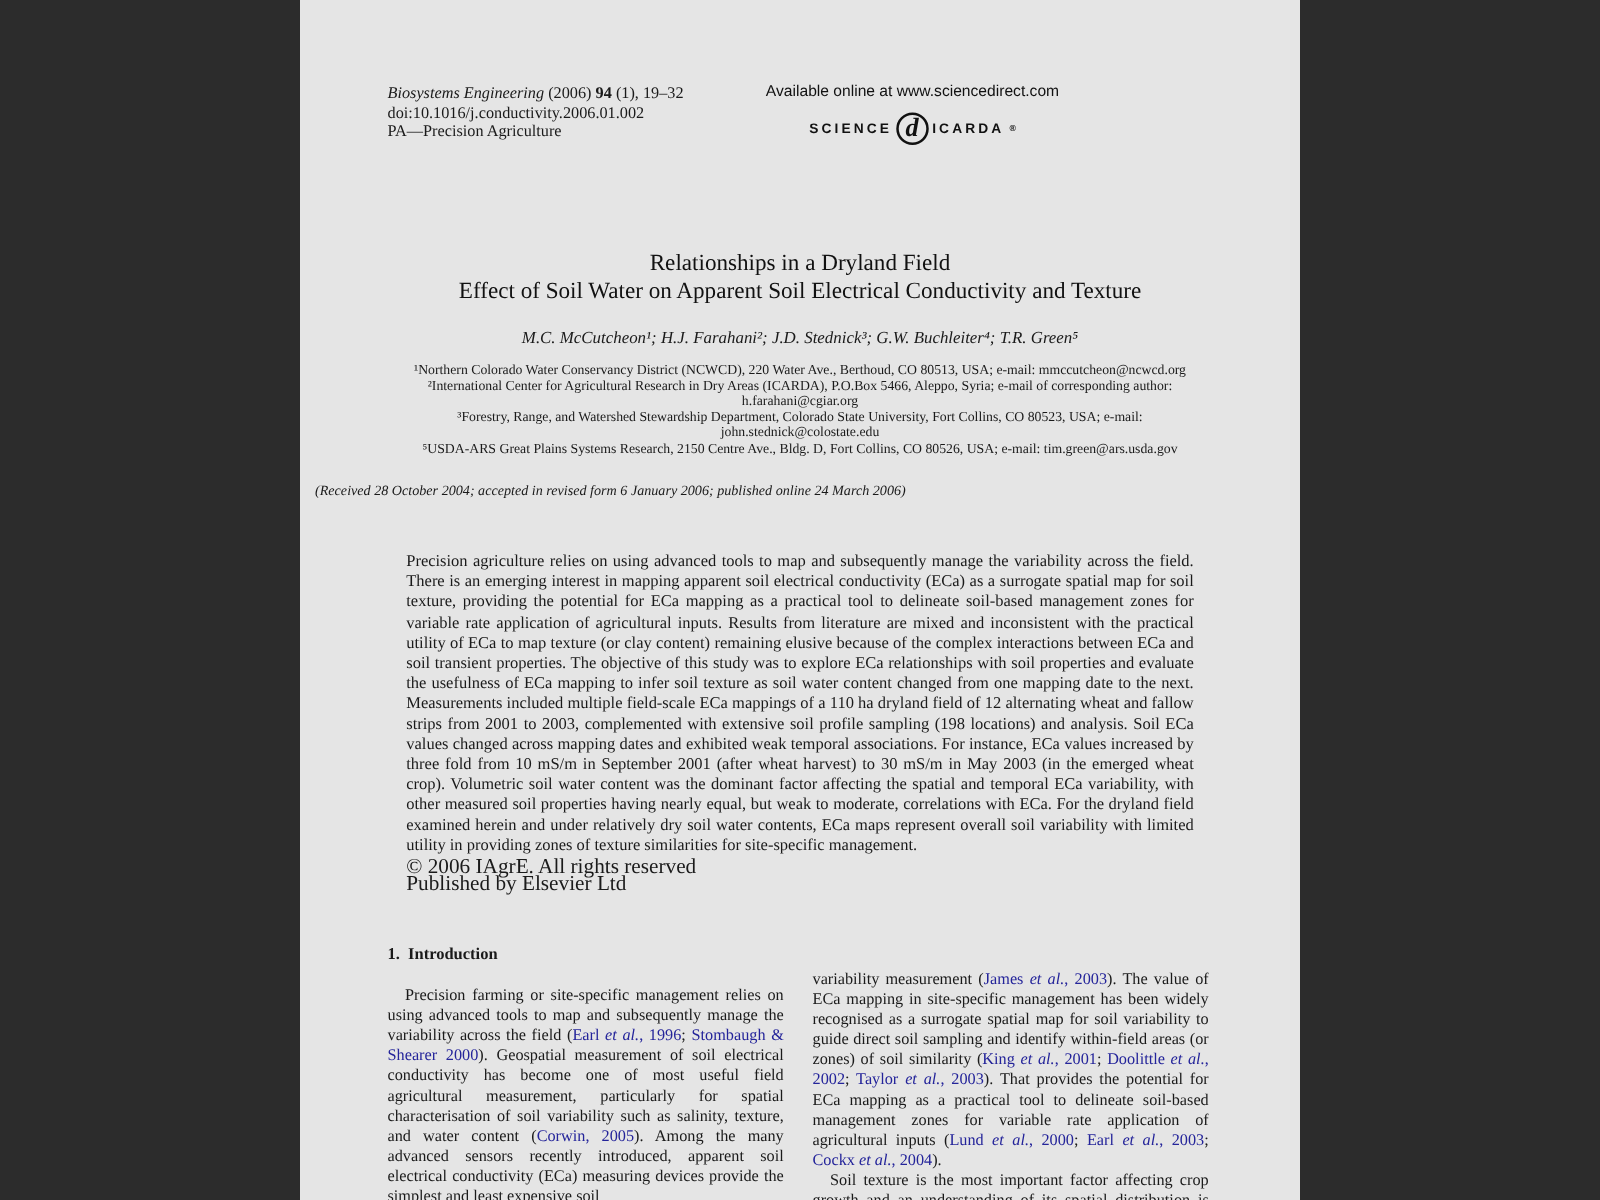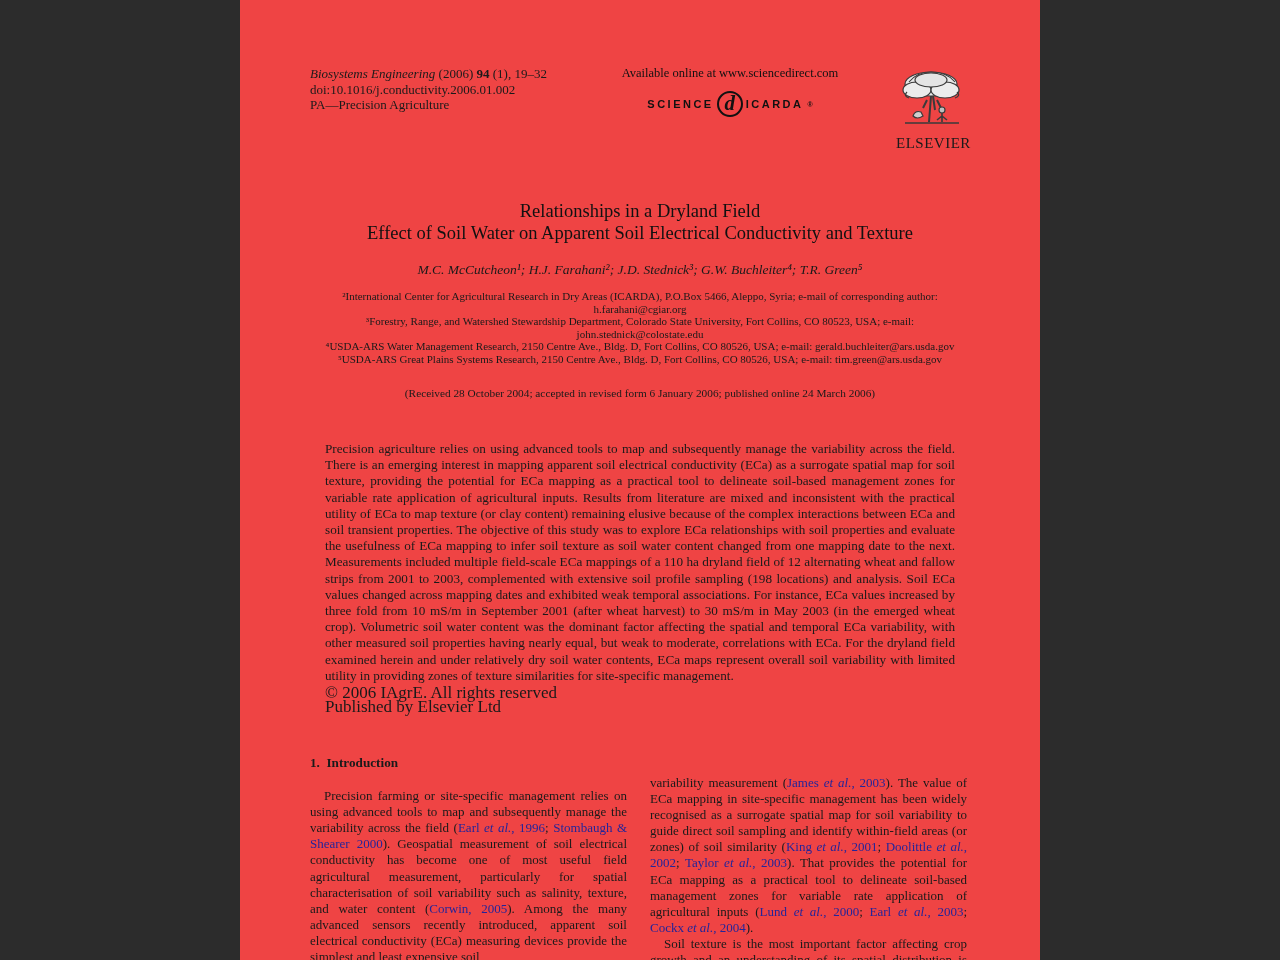--- a/index.html
+++ b/index.html
@@ -1,43 +1,43 @@
 <!DOCTYPE html>
 <html><head>
 <meta charset="utf-8">
 <style>
   * { margin:0; padding:0; box-sizing:border-box; }
   html,body { width:1280px; height:960px; overflow:hidden; }
   body { background:#2c2c2c; position:relative; font-family:"Liberation Serif", serif; color:#1a1a1a; }
   .page {
     position:absolute; left:240px; top:0; width:800px; height:960px;
-    background:#ef4444;
+    background:#e5e5e5;
   }
   
   .mast-left { position:absolute; left:70px; top:66px; font-size:13px; line-height:15.5px; }
   .mast-center { position:absolute; left:340px; top:66px; width:300px; text-align:center; }
-  .avail { font-family:Liberation Serif, serif; font-size:12.5px; color:#111; }
+  .avail { font-family:Liberation Sans, sans-serif; font-size:12.5px; color:#111; }
   .sd-logo { margin-top:10px; display:flex; align-items:center; justify-content:center; gap:3px;
              font-family:"Liberation Sans", sans-serif; font-weight:bold; color:#111;text-align:center; }
   .sd-word { font-size:11px; letter-spacing:2.5px; }
   .sd-circle { width:26px; height:26px; border:2.2px solid #111; border-radius:50%;
                display:flex; align-items:center; justify-content:center;
                font-family:"Liberation Serif", serif; font-style:italic; font-weight:bold;
                font-size:21px; line-height:1; padding-bottom:2px; }
   .sd-reg { font-size:7px; vertical-align:super; margin-left:1px; }
   .elsevier { position:absolute; left:656px; top:68px; width:72px; text-align:center; }
   .elsevier-label { font-size:15px; letter-spacing:0.5px; margin-top:1px; }
   
   .title { position:absolute; top:201px; left:0; width:100%; text-align:center;
            font-size:18.5px; line-height:21.5px; color:#111; }
   .authors { position:absolute; top:262px; left:0; width:100%; text-align:center; font-size:13.5px;font-style:italic; }
   .affils { position:absolute; top:290px; left:70px; width:660px; text-align:center;
             font-size:11px; line-height:12.5px; }
-  .received { position:absolute; top:387px; left:0; width:100%; text-align:center;
-              font-size:11.3px; }
+  .received { position:absolute; top:387px; left:12px; width:100%; text-align:left;
+              font-style:italic; font-size:11.3px; }
   
   .abstract { position:absolute; top:441px; left:85px; width:630px;
               font-size:13.2px; line-height:16.2px; text-align:justify; }
   .copyright { font-size:17px; line-height:13.5px; text-align:left; margin-top:2px; }
   
   .columns { position:absolute; top:755px; left:70px; width:657px; height:205px;
              display:flex; gap:23px; overflow:hidden; }
   .col { width:320px; height:205px; overflow:hidden; font-size:13px; line-height:16.1px;
          text-align:justify; }
   .sec-head { font-weight:bold; font-size:13.2px; text-align:left; margin-bottom:17px; }
@@ -63,50 +63,32 @@
   <div class="mast-center">
     <div class="avail">Available online at www.sciencedirect.com</div>
     <div class="sd-logo">
       <span class="sd-word">SCIENCE</span>
       <span class="sd-circle">d</span>
       <span class="sd-word">ICARDA</span>
       <span class="sd-reg">®</span>
     </div>
   </div>
 
-  <div class="elsevier">
-    <svg class="tree" width="70" height="66" viewBox="0 0 70 66">
-      <g fill="none" stroke="#3a3a3a" stroke-width="1.2">
-        <ellipse cx="34" cy="16" rx="26" ry="12" fill="#e8e8e8"></ellipse>
-        <ellipse cx="20" cy="22" rx="14" ry="8" fill="#ececec"></ellipse>
-        <ellipse cx="48" cy="22" rx="14" ry="8" fill="#ececec"></ellipse>
-        <ellipse cx="34" cy="12" rx="16" ry="7" fill="#e4e4e4"></ellipse>
-        <path d="M12 14 q8 -10 22 -10 q16 0 24 10"></path>
-        <path d="M10 24 q-4 4 2 6 M60 24 q4 4 -2 6"></path>
-        <path d="M34 28 L32 54 M36 28 L38 42 M30 32 L26 40 M40 32 L46 44" stroke-width="2"></path>
-        <path d="M24 44 q-6 -2 -8 4 q4 4 10 0 z" fill="#cfcfcf"></path>
-        <circle cx="45" cy="42" r="3" fill="#bfbfbf"></circle>
-        <path d="M45 45 L45 54 M45 48 L40 52 M45 48 L50 52" stroke-width="1.6"></path>
-        <path d="M8 55 L62 55" stroke-width="1.6"></path>
-      </g>
-    </svg>
-    <div class="elsevier-label">ELSEVIER</div>
-  </div>
 
   <div class="title">
     <div>Relationships in a Dryland Field</div>
     <div>Effect of Soil Water on Apparent Soil Electrical Conductivity and Texture</div>
   </div>
 
   <div class="authors">M.C. McCutcheon¹; H.J. Farahani²; J.D. Stednick³; G.W. Buchleiter⁴; T.R. Green⁵</div>
 
   <div class="affils">
+    <div>¹Northern Colorado Water Conservancy District (NCWCD), 220 Water Ave., Berthoud, CO 80513, USA; e-mail: mmccutcheon@ncwcd.org</div>
     <div>²International Center for Agricultural Research in Dry Areas (ICARDA), P.O.Box 5466, Aleppo, Syria; e-mail of corresponding author: h.farahani@cgiar.org</div>
     <div>³Forestry, Range, and Watershed Stewardship Department, Colorado State University, Fort Collins, CO 80523, USA; e-mail: john.stednick@colostate.edu</div>
-    <div>⁴USDA-ARS Water Management Research, 2150 Centre Ave., Bldg. D, Fort Collins, CO 80526, USA; e-mail: gerald.buchleiter@ars.usda.gov</div>
     <div>⁵USDA-ARS Great Plains Systems Research, 2150 Centre Ave., Bldg. D, Fort Collins, CO 80526, USA; e-mail: tim.green@ars.usda.gov</div>
   </div>
 
   <div class="received">(Received 28 October 2004; accepted in revised form 6 January 2006; published online 24 March 2006)</div>
 
   <div class="abstract">
     <div>Precision agriculture relies on using advanced tools to map and subsequently manage the variability across the field. There is an emerging interest in mapping apparent soil electrical conductivity (ECa) as a surrogate spatial map for soil texture, providing the potential for ECa mapping as a practical tool to delineate soil-based management zones for variable rate application of agricultural inputs. Results from literature are mixed and inconsistent with the practical utility of ECa to map texture (or clay content) remaining elusive because of the complex interactions between ECa and soil transient properties. The objective of this study was to explore ECa relationships with soil properties and evaluate the usefulness of ECa mapping to infer soil texture as soil water content changed from one mapping date to the next. Measurements included multiple field-scale ECa mappings of a 110 ha dryland field of 12 alternating wheat and fallow strips from 2001 to 2003, complemented with extensive soil profile sampling (198 locations) and analysis. Soil ECa values changed across mapping dates and exhibited weak temporal associations. For instance, ECa values increased by three fold from 10 mS/m in September 2001 (after wheat harvest) to 30 mS/m in May 2003 (in the emerged wheat crop). Volumetric soil water content was the dominant factor affecting the spatial and temporal ECa variability, with other measured soil properties having nearly equal, but weak to moderate, correlations with ECa. For the dryland field examined herein and under relatively dry soil water contents, ECa maps represent overall soil variability with limited utility in providing zones of texture similarities for site-specific management.</div>
     <div class="copyright">
       <div>© 2006 IAgrE. All rights reserved</div>
       <div>Published by Elsevier Ltd</div>

